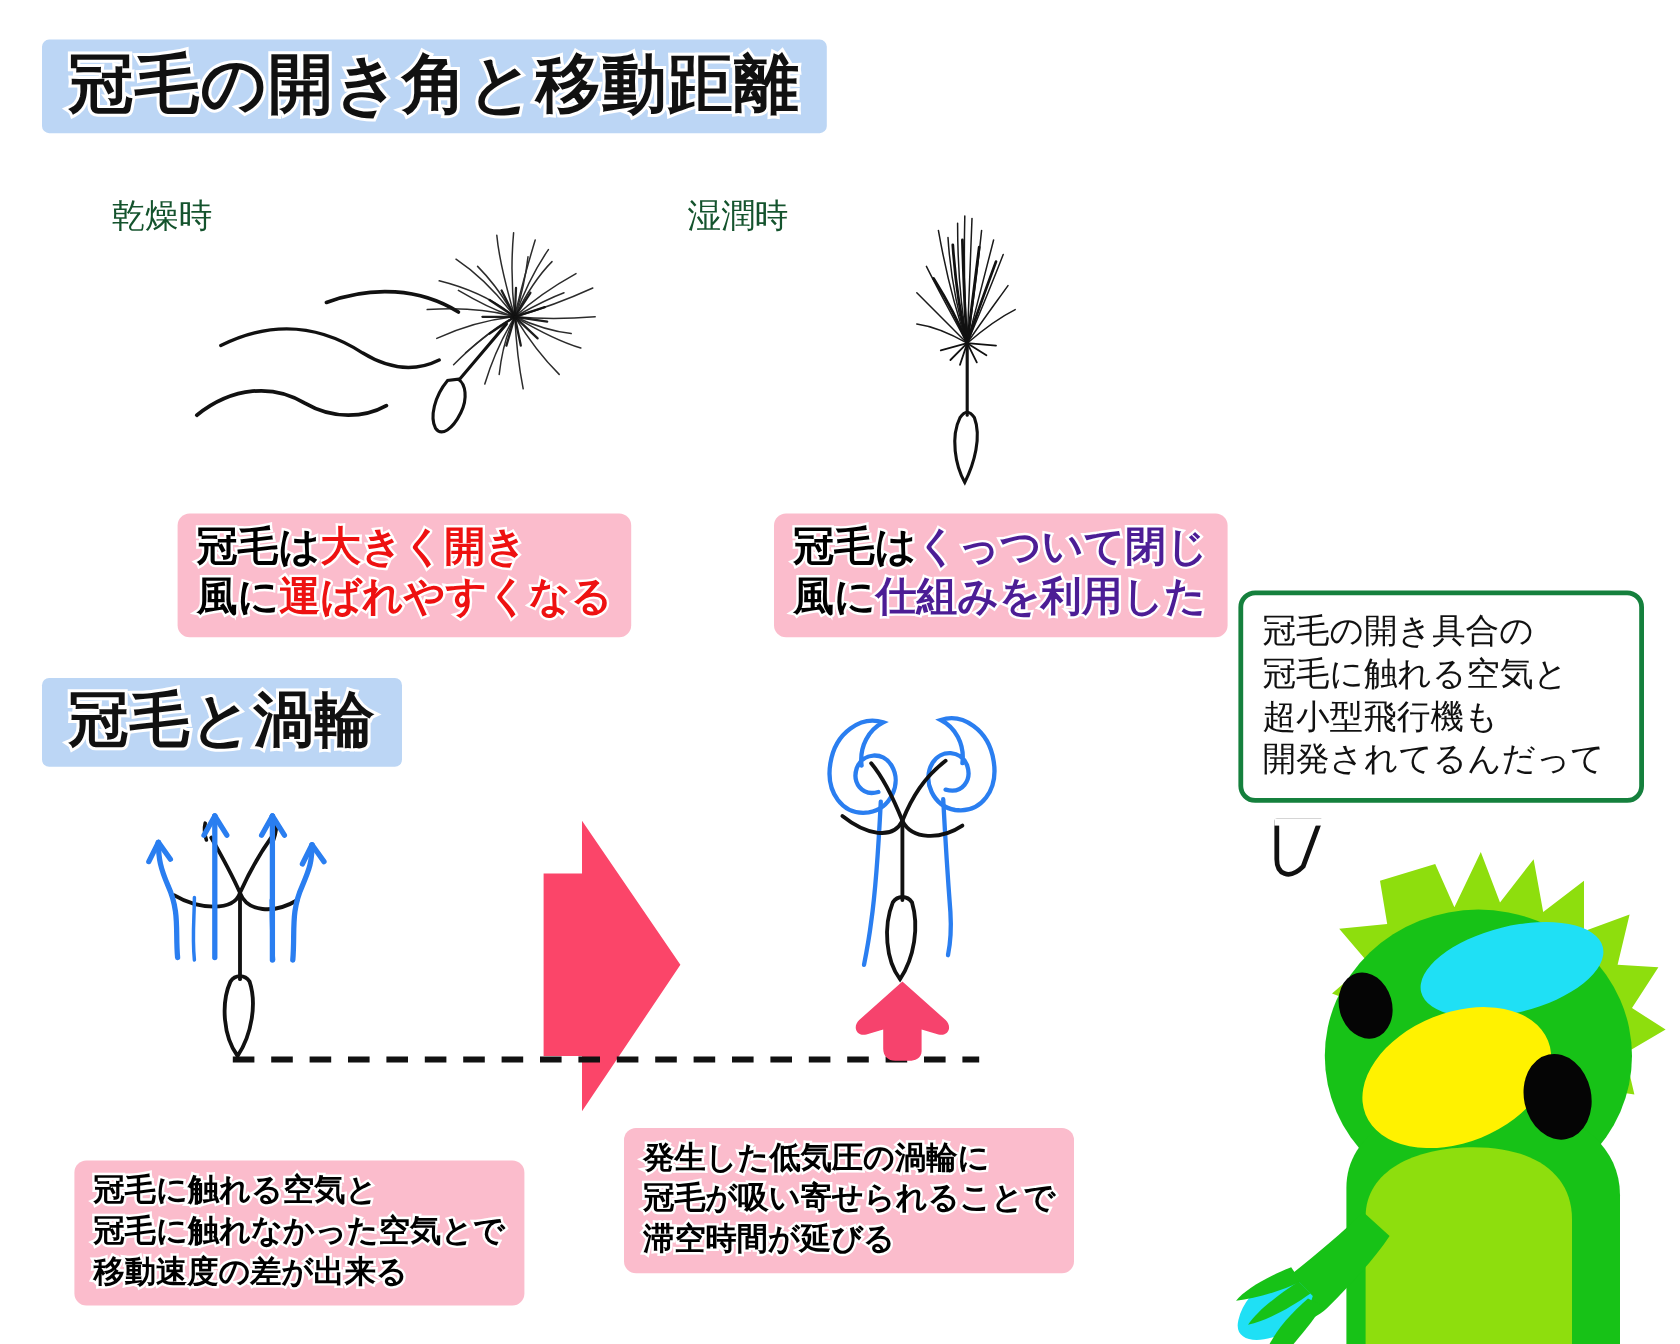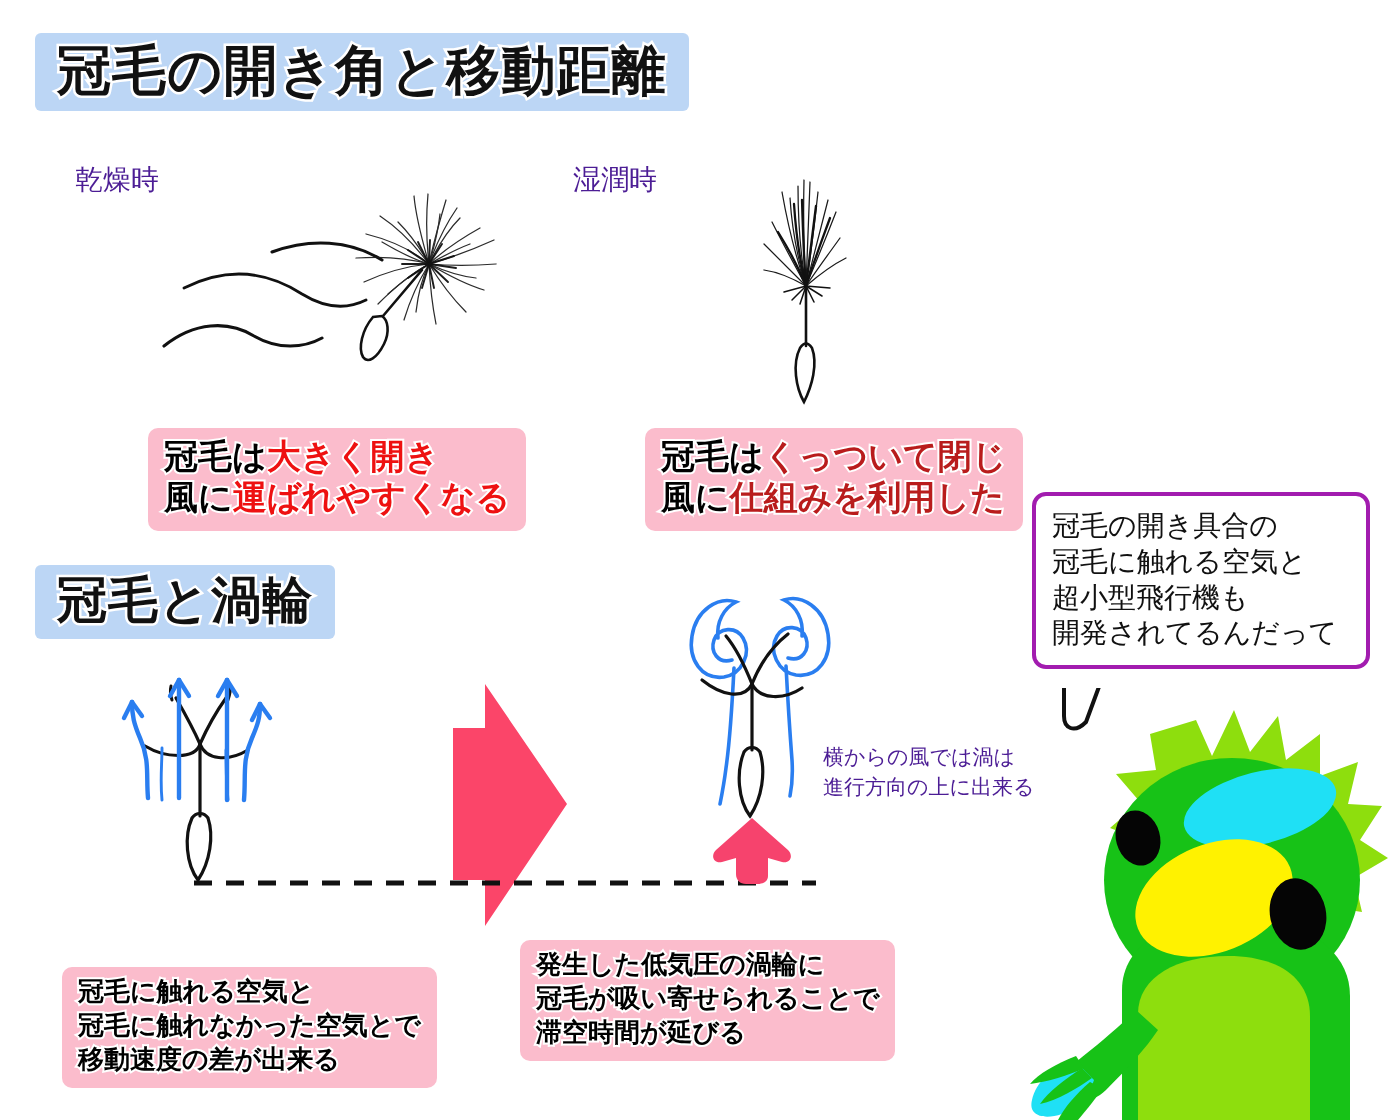--- a/index.html
+++ b/index.html
@@ -25,51 +25,51 @@
     line-height:1;
     padding:10px 22px 14px 22px;
     -webkit-text-stroke:5px #ffffff;
     paint-order:stroke fill;
   }
   #heading-main{left:35px;top:33px;font-size:54px;}
   #heading-vortex{left:35px;top:565px;font-size:50px;}
 
   
   .caption{
-    color:#4c1d95;font-size:28px;font-weight:500;line-height:1.25;white-space:nowrap;
+    color:#14532d;font-size:28px;font-weight:500;line-height:1.25;white-space:nowrap;margin-left:18px;
   }
   #label-dry{left:75px;top:162px;}
-  #label-wet{left:573px;top:162px;}
+  #label-wet{left:555px;top:162px;}
 
   #note-side-wind{left:823px;top:742px;font-size:21px;line-height:1.45;}
 
   
   .pinkbox{
     background:#fbbccc;
     border-radius:10px;
     padding:8px 16px 12px 16px;
     font-weight:700;
     line-height:1.22;
     white-space:nowrap;
     -webkit-text-stroke:4px #ffffff;
     paint-order:stroke fill;
   }
   .pinkbox .k{color:#000000;}
   .pinkbox .r{color:#ee1111;}
-  .pinkbox .b{color:#b91c1c;}
+  .pinkbox .b{color:#4c1d95;}
 
   #pink-dry{left:148px;top:428px;font-size:34px;}
   #pink-wet{left:645px;top:428px;font-size:34px;}
   #pink-speed{left:62px;top:940px;font-size:26px;line-height:1.3;margin-top:27px;}
   #pink-vortex{left:520px;top:940px;font-size:26px;line-height:1.3;}
 
   
   #speech-bubble{
     left:1032px;top:492px;width:338px;
-    background:#fff;border:4px solid #a21caf;border-radius:14px;
+    background:#fff;border:4px solid #15803d;border-radius:14px;
     padding:12px 14px 14px 16px;
     box-sizing:border-box;
   }
   #speech-bubble .line{
     color:#111;font-size:28px;line-height:1.28;white-space:nowrap;font-weight:500;
   }
   #speech-tail{left:1060px;top:682px;width:70px;height:60px;}
 
   
   .art{position:absolute;pointer-events:none;}
@@ -275,24 +275,20 @@
       <path d="M112 156 C 120 136, 130 120, 148 106"></path>
       <path d="M112 158 L 112 222"></path>
       <path d="M104 224 C 96 244, 98 272, 110 288 C 122 270, 126 244, 120 224 C 116 218, 108 218, 104 224 Z"></path>
     </g>
 
     <path d="M112 290 L 148 322 C 154 328, 150 336, 142 334 L 128 330
              L 128 348 C 128 354, 122 356, 118 356 L 106 356 C 100 356, 96 352, 96 346
              L 96 330 L 82 334 C 74 336, 70 328, 76 322 Z" fill="#f6436d"></path>
   </svg>
 
-  <div class="abs caption" id="note-side-wind">
-    <div>横からの風では渦は</div>
-    <div>進行方向の上に出来る</div>
-  </div>
 
   <div class="abs pinkbox" id="pink-speed">
     <div class="k">冠毛に触れる空気と</div>
     <div class="k">冠毛に触れなかった空気とで</div>
     <div class="k">移動速度の差が出来る</div>
   </div>
 
   <div class="abs pinkbox" id="pink-vortex">
     <div class="k">発生した低気圧の渦輪に</div>
     <div class="k">冠毛が吸い寄せられることで</div>

